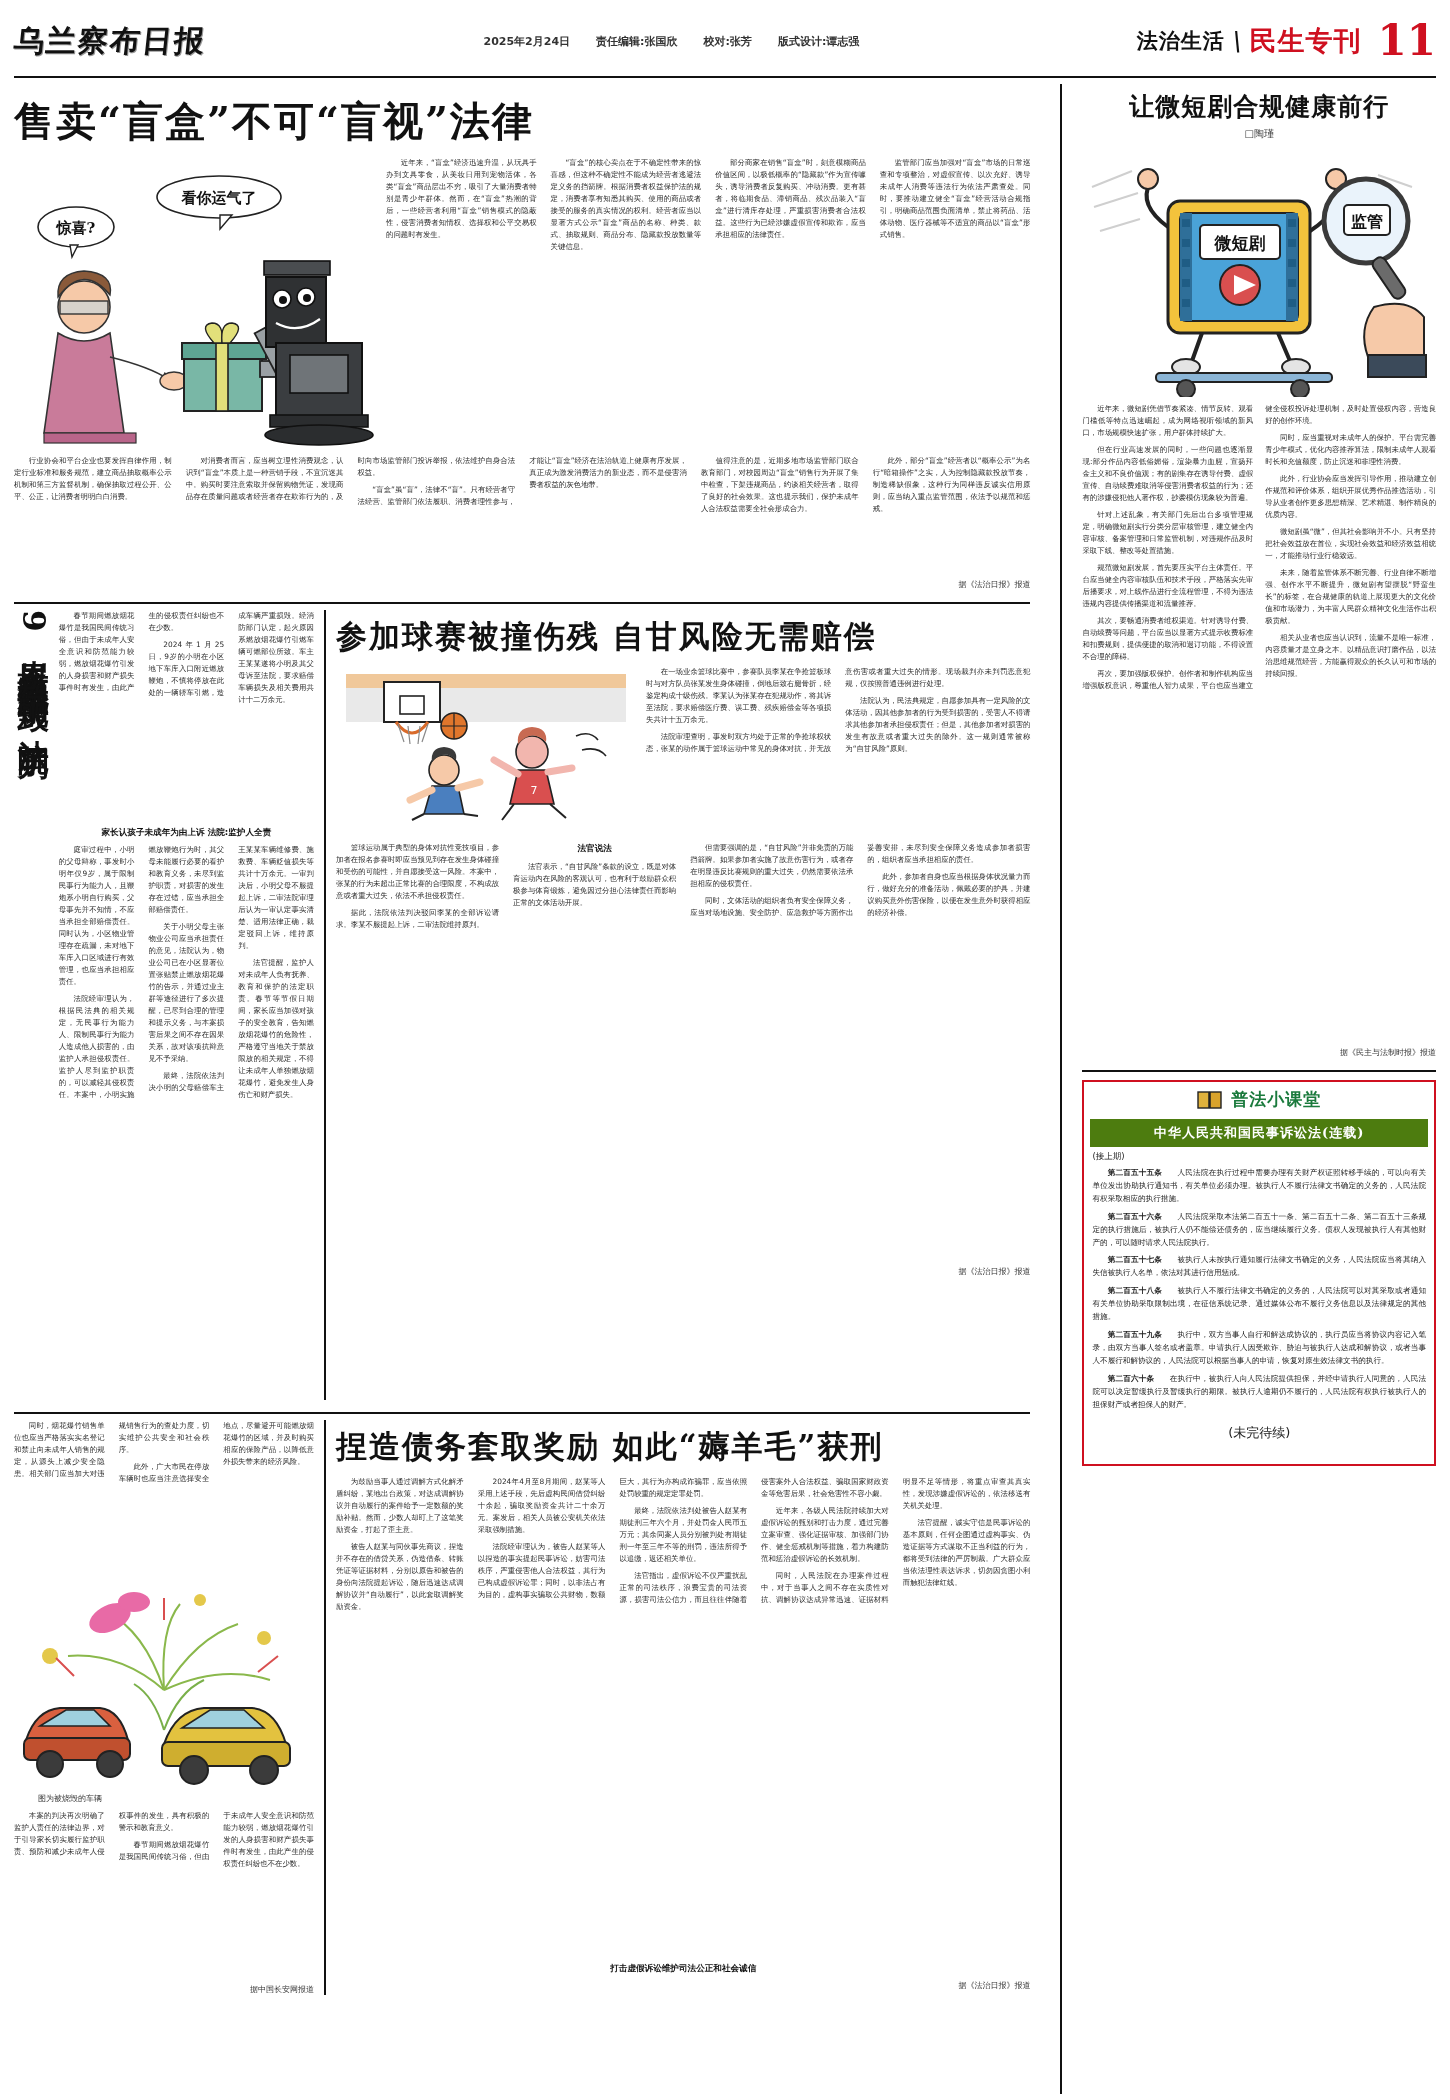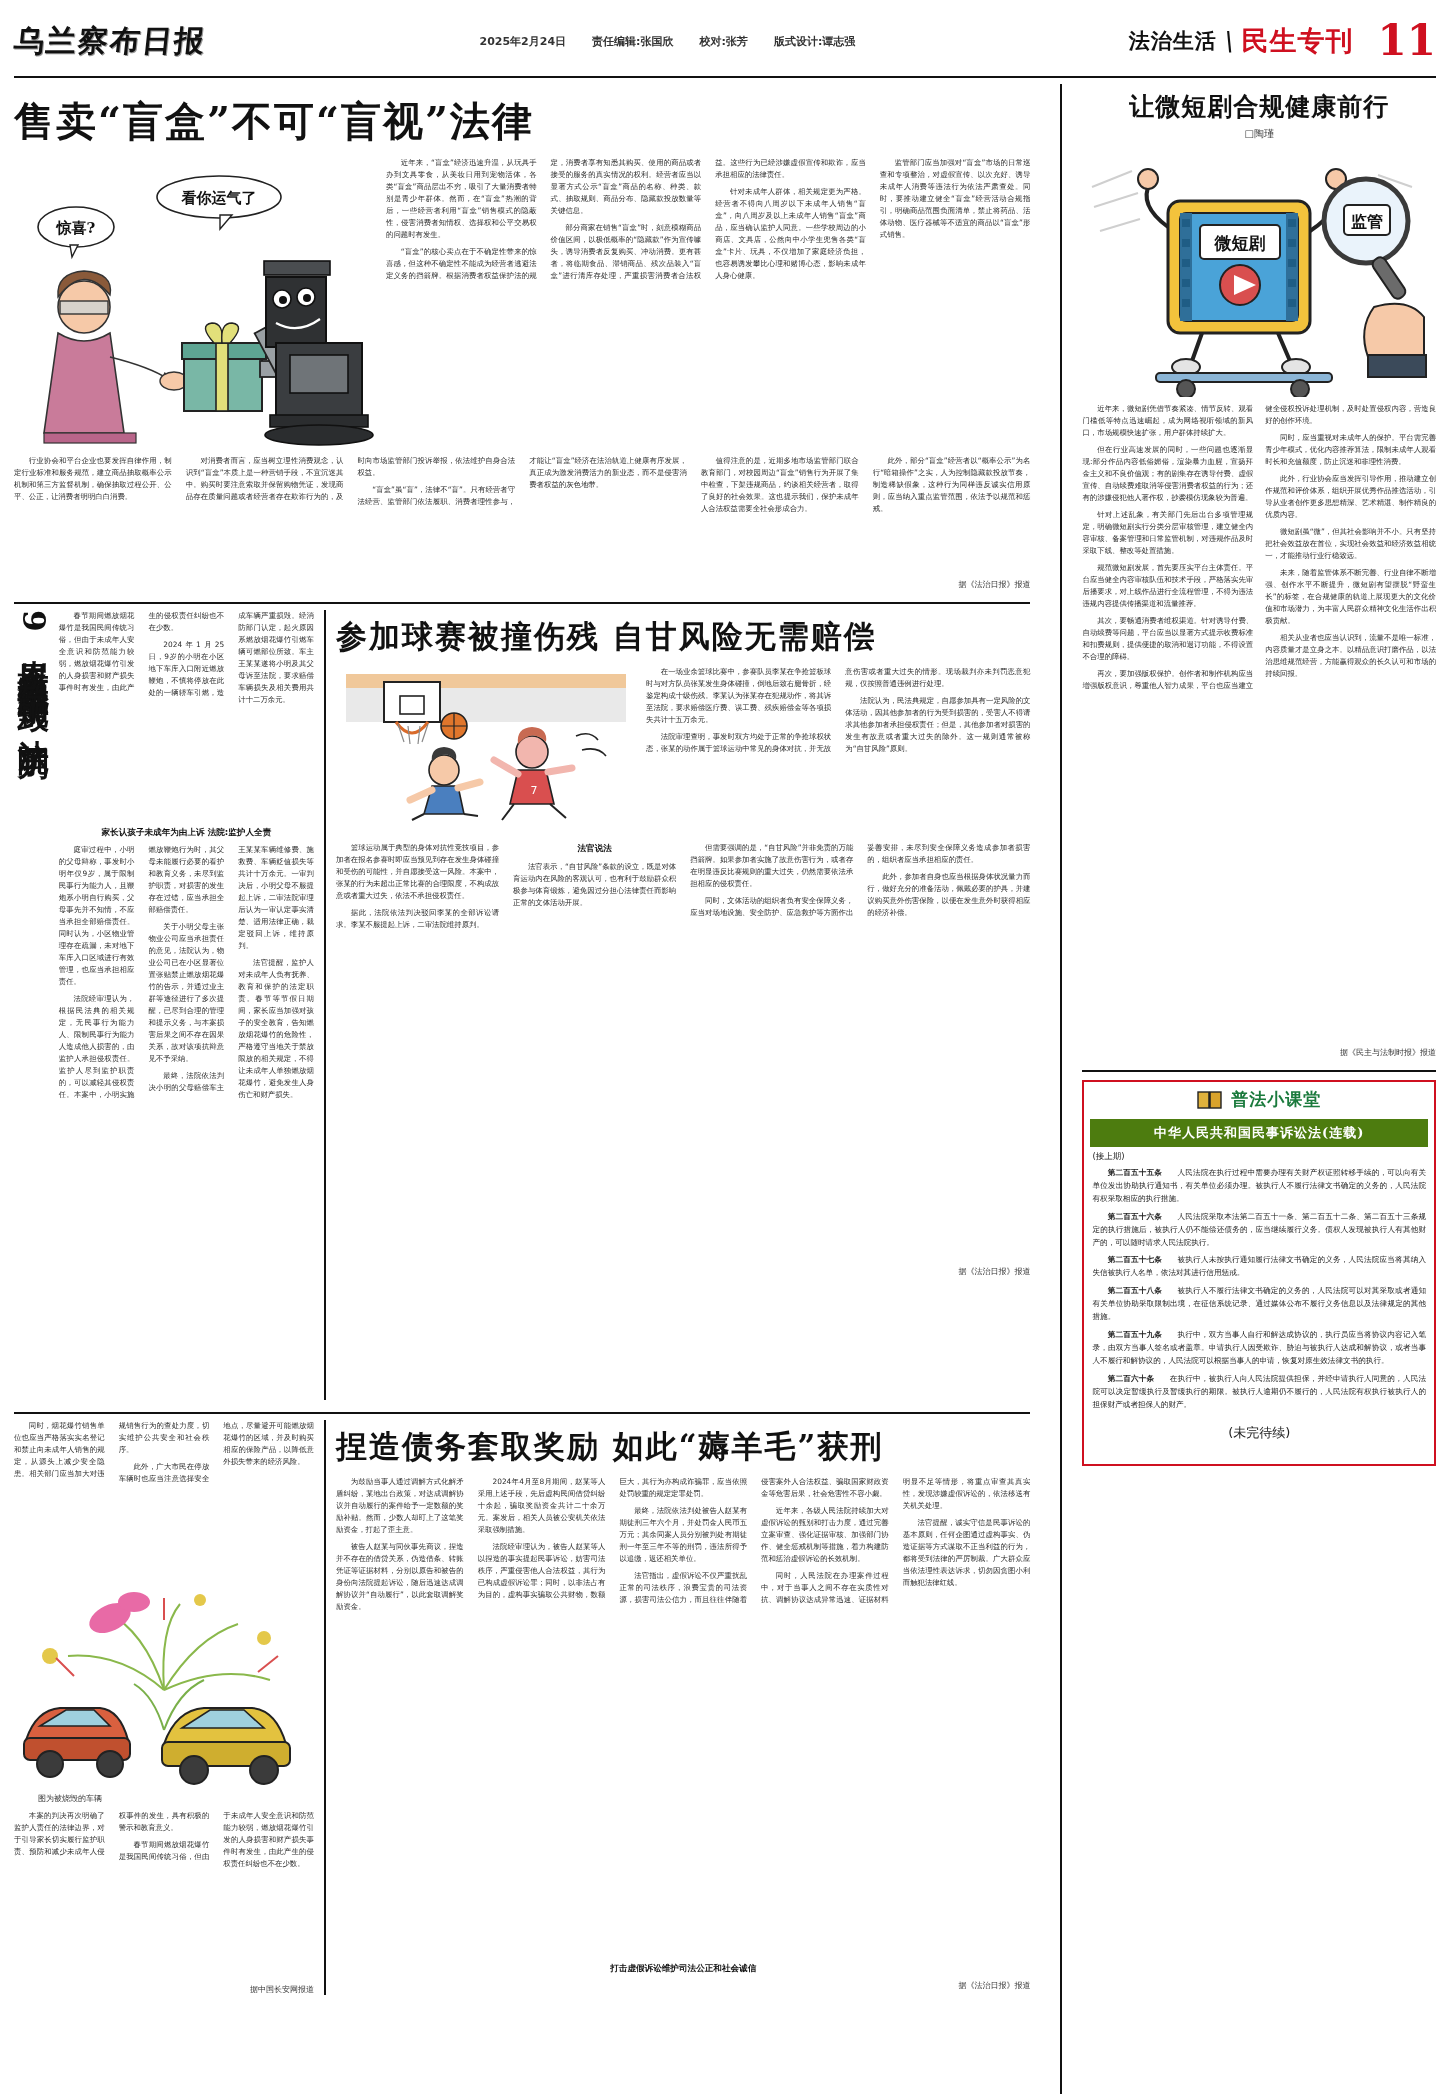--- a/index.html
+++ b/index.html
@@ -29,21 +29,21 @@
     font-family:"DejaVu Serif","Liberation Serif",serif;
     font-weight:bold;font-size:21px;color:#111;letter-spacing:1px;
   }
   .slash{font-size:26px;color:#111;transform:skewX(-12deg);}
   .special-name{
     font-family:"DejaVu Serif","Liberation Serif",serif;
     font-weight:bold;font-size:27px;color:#cf1020;letter-spacing:1px;
   }
   .page-no{
     font-family:"DejaVu Serif","Liberation Serif",serif;
-    font-weight:bold;font-size:42px;color:#cf1020;line-height:1;margin-left:16px;
+    font-weight:bold;font-size:42px;color:#cf1020;line-height:1;margin-left:8px;
   }
 
   
   .body-grid{display:flex;gap:12px;height:2010px;margin-top:6px;}
   .col-left{width:1045px;padding-right:10px;box-sizing:border-box;}
   .vrule{width:2px;background:#111;margin:0 8px;}
   .col-right{width:360px;box-sizing:border-box;}
 
   
   h1.headline{
@@ -176,21 +176,20 @@
               <rect x="276" y="198" width="58" height="38" fill="#6f7478" stroke="#111" stroke-width="1.6"></rect>
               <rect x="256" y="258" width="98" height="12" fill="#2b2d2f" stroke="#111" stroke-width="1.6"></rect>
               <ellipse cx="305" cy="278" rx="54" ry="10" fill="#2b2d2f" stroke="#111" stroke-width="1.6"></ellipse>
             </svg>
           </div>
 
           <div class="txt cols" style="flex:1;column-count:4;height:290px;">
             <p>近年来，“盲盒”经济迅速升温，从玩具手办到文具零食，从美妆日用到宠物活体，各类“盲盒”商品层出不穷，吸引了大量消费者特别是青少年群体。然而，在“盲盒”热潮的背后，一些经营者利用“盲盒”销售模式的隐蔽性，侵害消费者知情权、选择权和公平交易权的问题时有发生。</p>
             <p>“盲盒”的核心卖点在于不确定性带来的惊喜感，但这种不确定性不能成为经营者逃避法定义务的挡箭牌。根据消费者权益保护法的规定，消费者享有知悉其购买、使用的商品或者接受的服务的真实情况的权利。经营者应当以显著方式公示“盲盒”商品的名称、种类、款式、抽取规则、商品分布、隐藏款投放数量等关键信息。</p>
             <p>部分商家在销售“盲盒”时，刻意模糊商品价值区间，以极低概率的“隐藏款”作为宣传噱头，诱导消费者反复购买、冲动消费。更有甚者，将临期食品、滞销商品、残次品装入“盲盒”进行清库存处理，严重损害消费者合法权益。这些行为已经涉嫌虚假宣传和欺诈，应当承担相应的法律责任。</p>
-            <p>针对未成年人群体，相关规定更为严格。经营者不得向八周岁以下未成年人销售“盲盒”，向八周岁及以上未成年人销售“盲盒”商品，应当确认监护人同意。一些学校周边的小商店、文具店，公然向中小学生兜售各类“盲盒”卡片、玩具，不仅增加了家庭经济负担，也容易诱发攀比心理和赌博心态，影响未成年人身心健康。</p>
             <p>监管部门应当加强对“盲盒”市场的日常巡查和专项整治，对虚假宣传、以次充好、诱导未成年人消费等违法行为依法严肃查处。同时，要推动建立健全“盲盒”经营活动合规指引，明确商品范围负面清单，禁止将药品、活体动物、医疗器械等不适宜的商品以“盲盒”形式销售。</p>
           </div>
         </div>
 
         <div class="txt cols" style="column-count:6;margin-top:8px;height:120px;">
           <p>行业协会和平台企业也要发挥自律作用，制定行业标准和服务规范，建立商品抽取概率公示机制和第三方监督机制，确保抽取过程公开、公平、公正，让消费者明明白白消费。</p>
           <p>对消费者而言，应当树立理性消费观念，认识到“盲盒”本质上是一种营销手段，不宜沉迷其中。购买时要注意索取并保留购物凭证，发现商品存在质量问题或者经营者存在欺诈行为的，及时向市场监管部门投诉举报，依法维护自身合法权益。</p>
           <p>“盲盒”虽“盲”，法律不“盲”。只有经营者守法经营、监管部门依法履职、消费者理性参与，才能让“盲盒”经济在法治轨道上健康有序发展，真正成为激发消费活力的新业态，而不是侵害消费者权益的灰色地带。</p>
           <p>值得注意的是，近期多地市场监管部门联合教育部门，对校园周边“盲盒”销售行为开展了集中检查，下架违规商品，约谈相关经营者，取得了良好的社会效果。这也提示我们，保护未成年人合法权益需要全社会形成合力。</p>
           <p>此外，部分“盲盒”经营者以“概率公示”为名行“暗箱操作”之实，人为控制隐藏款投放节奏，制造稀缺假象，这种行为同样违反诚实信用原则，应当纳入重点监管范围，依法予以规范和惩戒。</p>

